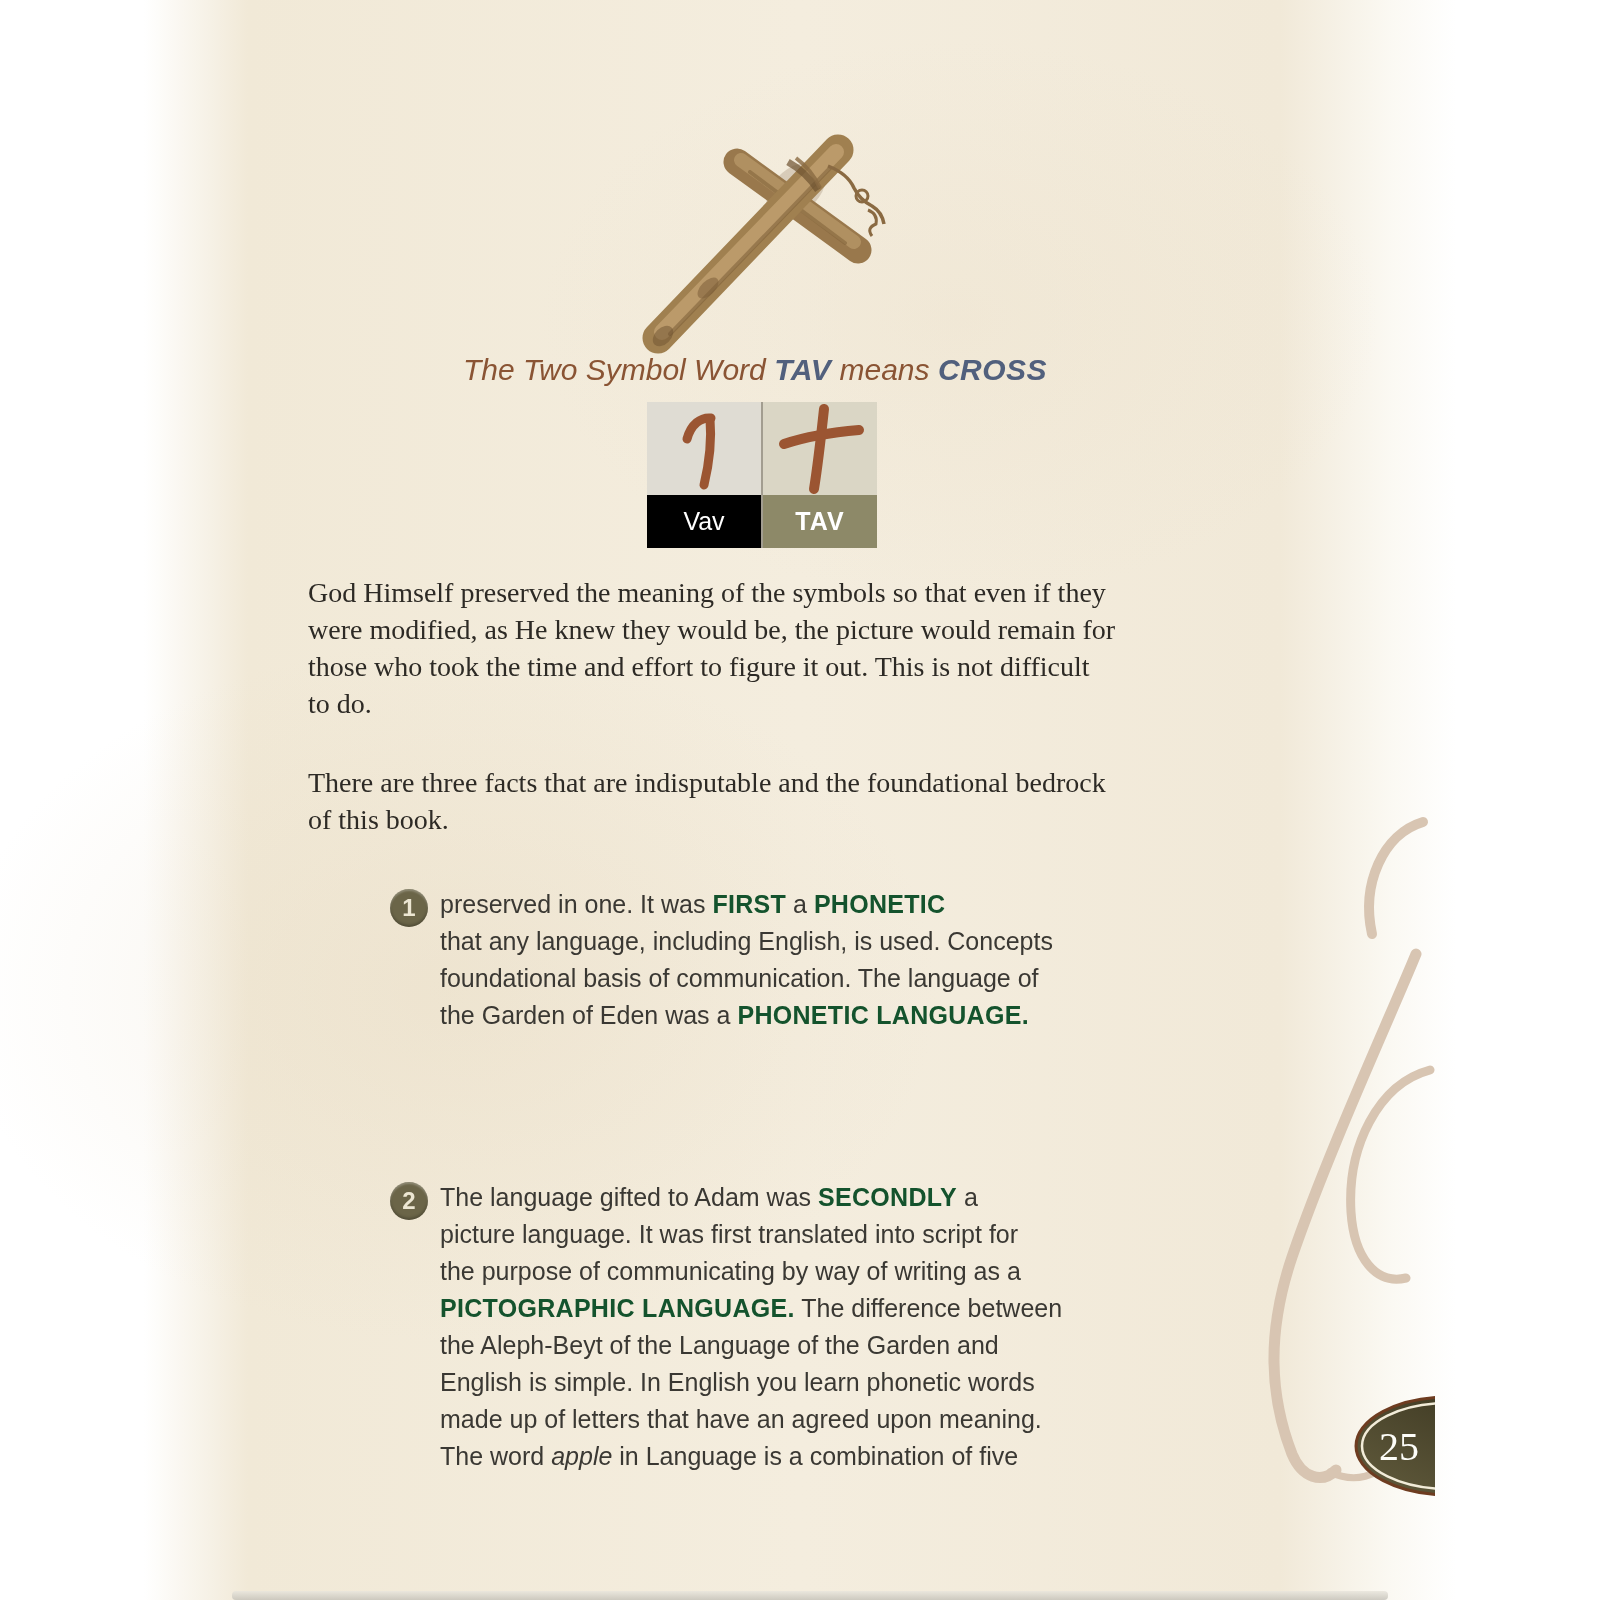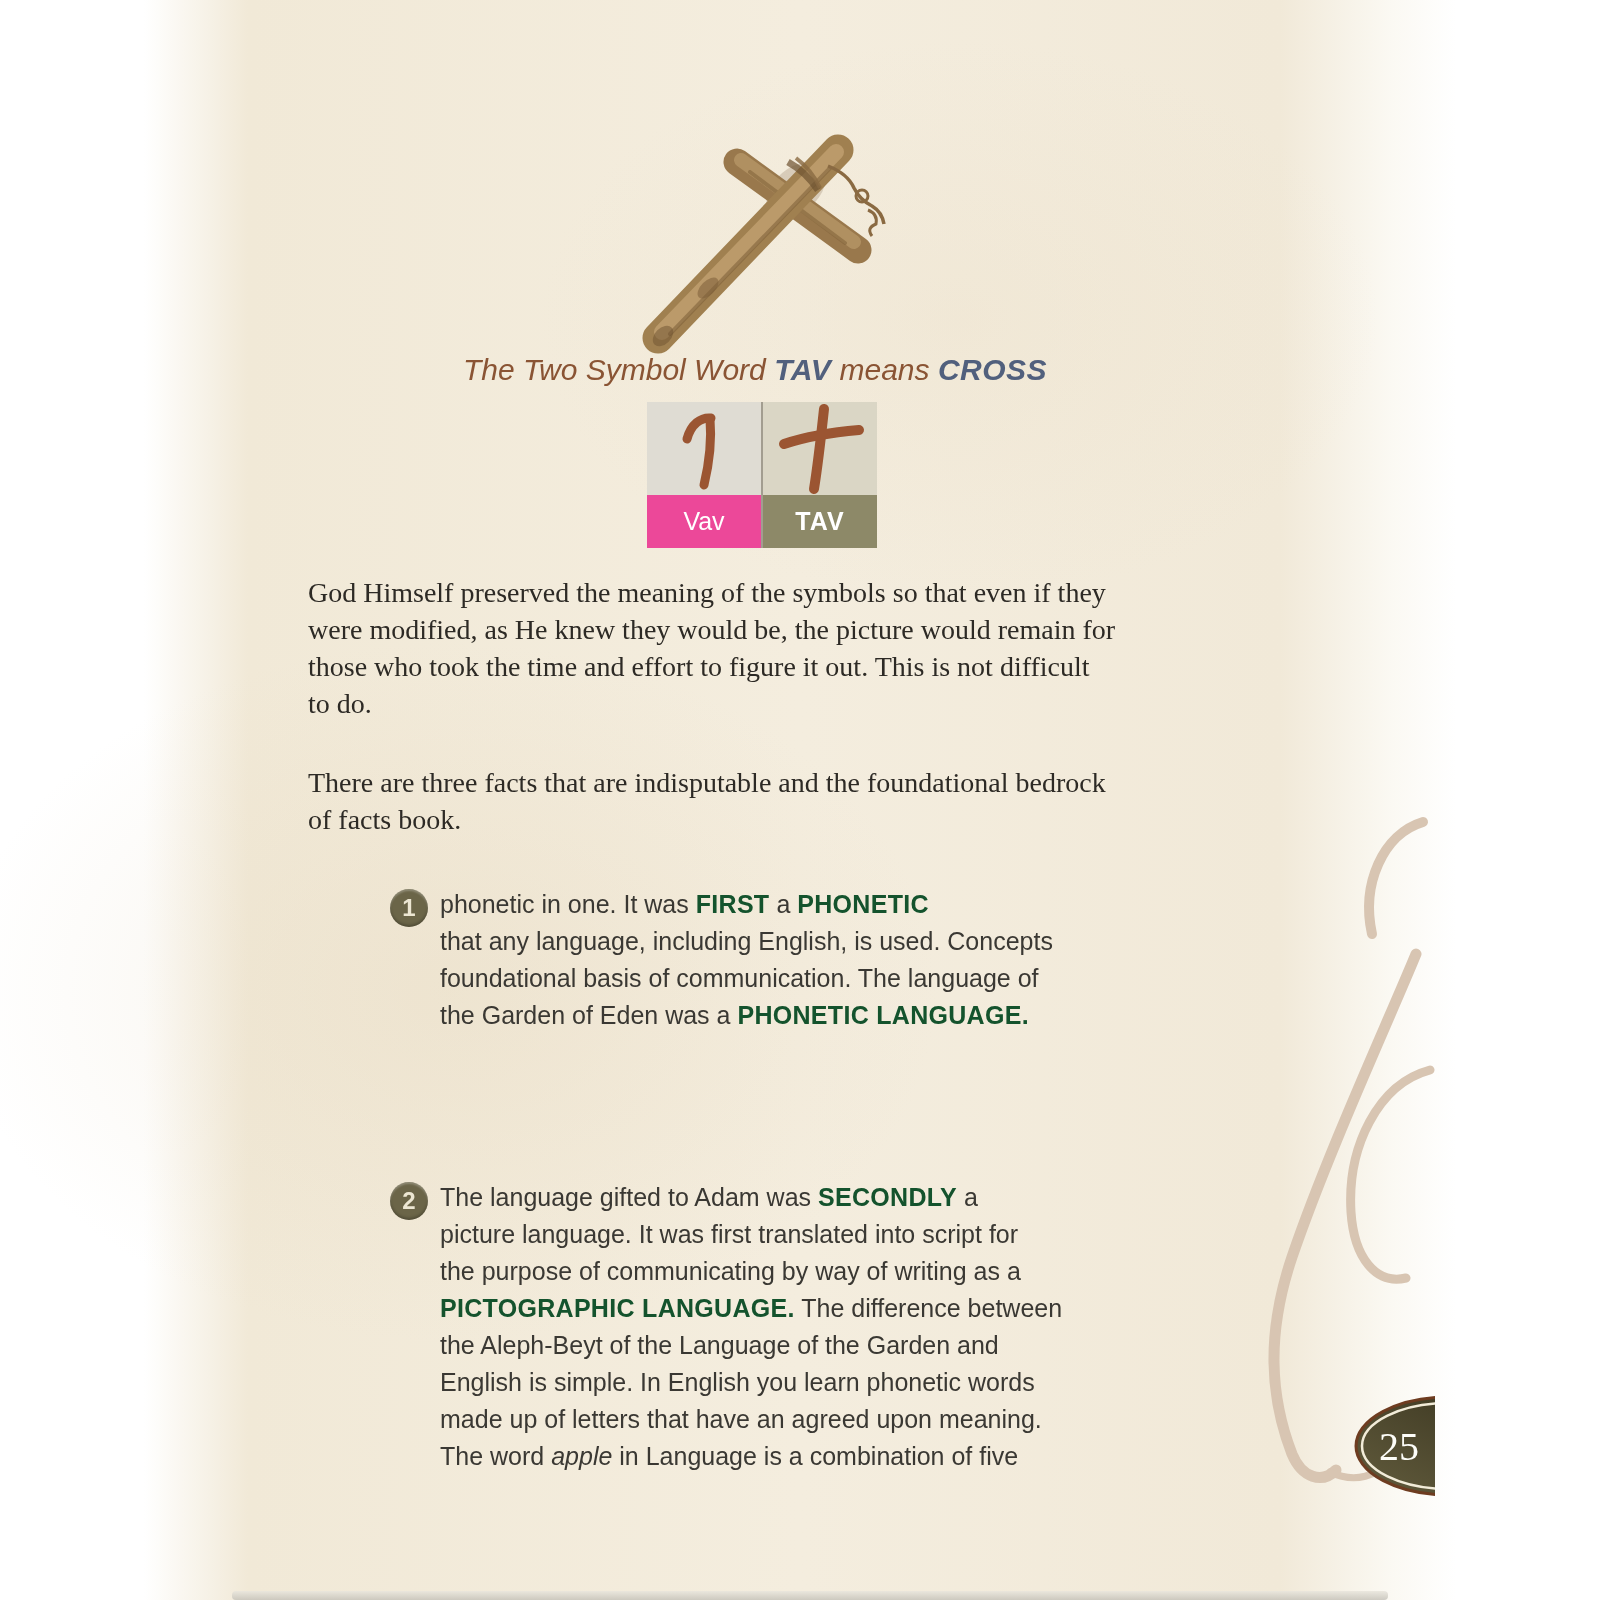--- a/index.html
+++ b/index.html
@@ -21,21 +21,21 @@
   .seg-capblue{color:#51607d;font-style:italic;font-weight:bold;letter-spacing:.5px;}
 
   .symbol-table{position:absolute;left:647px;top:402px;width:228px;height:146px;display:flex;}
   .symbol-cell{width:114px;display:flex;flex-direction:column;}
   .symbol-cell.vav{border-right:2px solid #a29d90;}
   .symbol-area{height:93px;display:flex;align-items:center;justify-content:center;}
   .symbol-area.vav{background:#dfdcd3;}
   .symbol-area.tav{background:#dad6c5;}
   .symbol-label{height:53px;display:flex;align-items:center;justify-content:center;
     font-size:25px;color:#ffffff;}
-  .symbol-label.vav{background:#ec4899;}
+  .symbol-label.vav{background:#000000;}
   .symbol-label.tav{background:#8d8968;font-weight:bold;letter-spacing:1px;}
 
   .serif-para{position:absolute;left:308px;width:920px;
     font-family:"Liberation Serif",serif;font-size:28px;line-height:37px;color:#2d2a25;}
   .serif-para .text-line{white-space:nowrap;}
   #para1{top:574px;}
   #para2{top:764px;}
 
   .list-item-badge{position:absolute;left:390px;width:38px;height:38px;border-radius:50%;
     background:#6b6548;color:#ece6d2;font-weight:bold;font-size:24px;
@@ -109,26 +109,26 @@
   </div>
 
   <div id="para1" class="serif-para">
       <div class="text-line">God Himself preserved the meaning of the symbols so that even if they</div>
       <div class="text-line">were modified, as He knew they would be, the picture would remain for</div>
       <div class="text-line">those who took the time and effort to figure it out. This is not difficult</div>
       <div class="text-line">to do.</div>
     </div>
   <div id="para2" class="serif-para">
       <div class="text-line">There are three facts that are indisputable and the foundational bedrock</div>
-      <div class="text-line">of facts book.</div>
+      <div class="text-line">of this book.</div>
     </div>
 
   <div id="item1-badge" class="list-item-badge">1</div>
   <div id="item1-text" class="list-text">
-      <div class="text-line"><span>phonetic in one. It was </span><span class="seg-accent">FIRST</span><span> a </span><span class="seg-accent">PHONETIC</span></div>
+      <div class="text-line"><span>preserved in one. It was </span><span class="seg-accent">FIRST</span><span> a </span><span class="seg-accent">PHONETIC</span></div>
       <div class="text-line">that any language, including English, is used. Concepts</div>
       <div class="text-line">foundational basis of communication. The language of</div>
       <div class="text-line"><span>the Garden of Eden was a </span><span class="seg-accent">PHONETIC LANGUAGE.</span></div>
     </div>
 
   <div id="item2-badge" class="list-item-badge">2</div>
   <div id="item2-text" class="list-text">
       <div class="text-line"><span>The language gifted to Adam was </span><span class="seg-accent">SECONDLY</span><span> a</span></div>
       <div class="text-line">picture language. It was first translated into script for</div>
       <div class="text-line">the purpose of communicating by way of writing as a</div>

